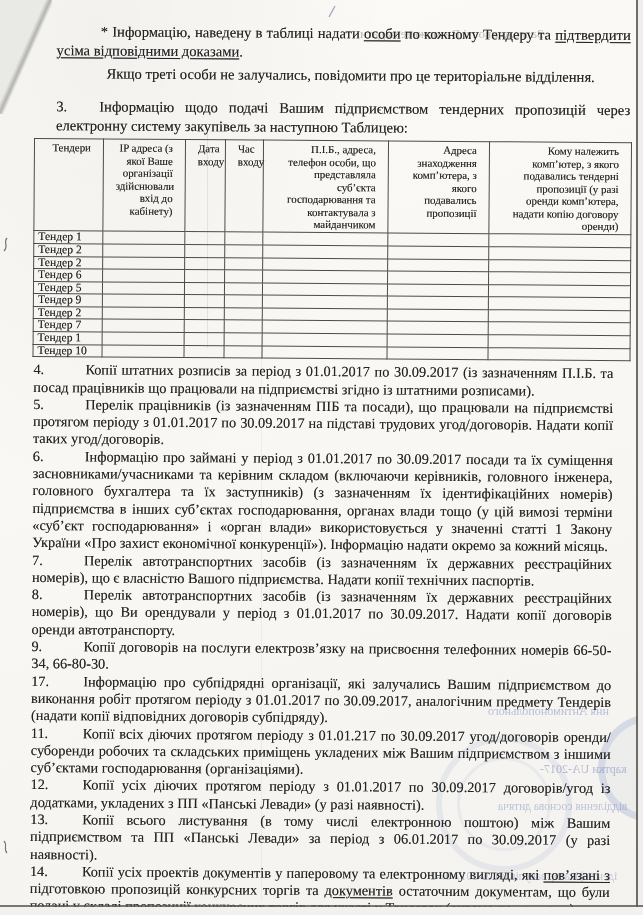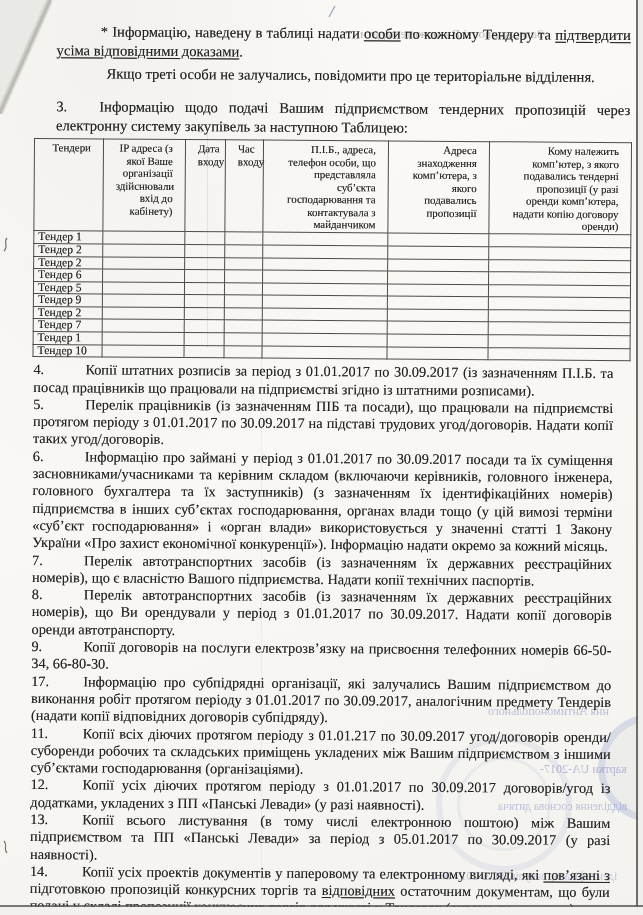--- a/index.html
+++ b/index.html
@@ -212,22 +212,22 @@
     <div class="items" id="items">
         <p class="item"><span class="num">4.</span><span>Копії штатних розписів за період з 01.01.2017 по 30.09.2017 (із зазначенням П.І.Б. та посад працівників що працювали на підприємстві згідно із штатними розписами).</span></p>
         <p class="item"><span class="num">5.</span><span>Перелік працівників (із зазначенням ПІБ та посади), що працювали на підприємстві протягом періоду з 01.01.2017 по 30.09.2017 на підставі трудових угод/договорів. Надати копії таких угод/договорів.</span></p>
         <p class="item"><span class="num">6.</span><span>Інформацію про займані у період з 01.01.2017 по 30.09.2017 посади та їх суміщення засновниками/учасниками та керівним складом (включаючи керівників, головного інженера, головного бухгалтера та їх заступників) (з зазначенням їх ідентифікаційних номерів) підприємства в інших суб’єктах господарювання, органах влади тощо (у цій вимозі терміни «суб’єкт господарювання» і «орган влади» використовується у значенні статті 1 Закону України «Про захист економічної конкуренції»). Інформацію надати окремо за кожний місяць.</span></p>
         <p class="item"><span class="num">7.</span><span>Перелік автотранспортних засобів (із зазначенням їх державних реєстраційних номерів), що є власністю Вашого підприємства. Надати копії технічних паспортів.</span></p>
         <p class="item"><span class="num">8.</span><span>Перелік автотранспортних засобів (із зазначенням їх державних реєстраційних номерів), що Ви орендували у період з 01.01.2017 по 30.09.2017. Надати копії договорів оренди автотранспорту.</span></p>
         <p class="item"><span class="num">9.</span><span>Копії договорів на послуги електрозв’язку на присвоєння телефонних номерів 66-50-34, 66-80-30.</span></p>
         <p class="item"><span class="num">17.</span><span>Інформацію про субпідрядні організації, які залучались Вашим підприємством до виконання робіт протягом періоду з 01.01.2017 по 30.09.2017, аналогічним предмету Тендерів (надати копії відповідних договорів субпідряду).</span></p>
         <p class="item"><span class="num">11.</span><span>Копії всіх діючих протягом періоду з 01.01.217 по 30.09.2017 угод/договорів оренди/суборенди робочих та складських приміщень укладених між Вашим підприємством з іншими суб’єктами господарювання (організаціями).</span></p>
         <p class="item"><span class="num">12.</span><span>Копії усіх діючих протягом періоду з 01.01.2017 по 30.09.2017 договорів/угод із додатками, укладених з ПП «Панські Левади» (у разі наявності).</span></p>
-        <p class="item"><span class="num">13.</span><span>Копії всього листування (в тому числі електронною поштою) між Вашим підприємством та ПП «Панські Левади» за період з 05.01.2017 по 30.09.2017 (у разі наявності).</span></p>
-        <p class="item"><span class="num">14.</span><span>Копії усіх проектів документів у паперовому та електронному вигляді, які </span><span class="u">пов’язані з</span><span> підготовкою пропозицій конкурсних торгів та </span><span class="u">відповідних</span><span> остаточним документам, що були подані у складі пропозиції конкурсних торгів для участі у Тендерах (окремо по кожному).</span></p>
+        <p class="item"><span class="num">13.</span><span>Копії всього листування (в тому числі електронною поштою) між Вашим підприємством та ПП «Панські Левади» за період з 06.01.2017 по 30.09.2017 (у разі наявності).</span></p>
+        <p class="item"><span class="num">14.</span><span>Копії усіх проектів документів у паперовому та електронному вигляді, які </span><span class="u">пов’язані з</span><span> підготовкою пропозицій конкурсних торгів та </span><span class="u">документів</span><span> остаточним документам, що були подані у складі пропозиції конкурсних торгів для участі у Тендерах (окремо по кожному).</span></p>
       </div>
   </div>
 
   <div class="corner"></div>
   <div class="crease c1"></div>
   <div class="crease c2"></div>
   <svg class="pen pm1" width="10" height="16">
       <path d="M6 1 C2 5 8 9 3 14" stroke="#6f6f6c" stroke-width="1.2" fill="none"></path>
     </svg>
   <svg class="pen pm2" width="10" height="16">

